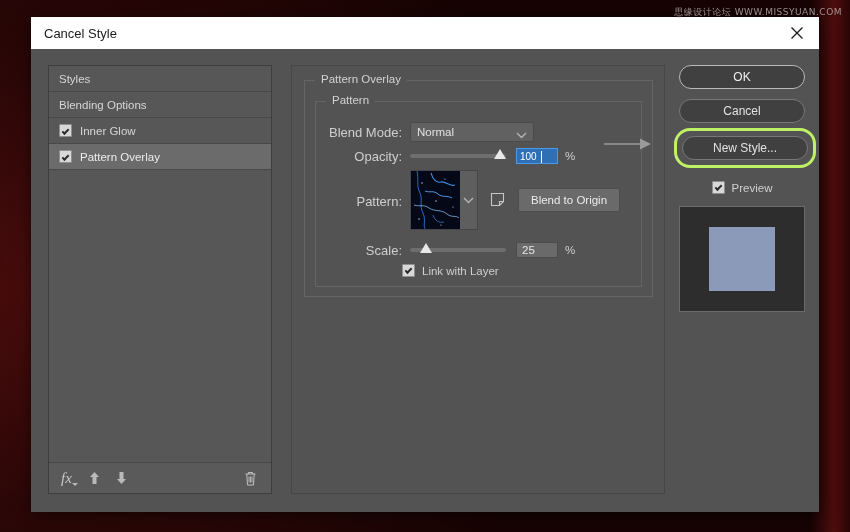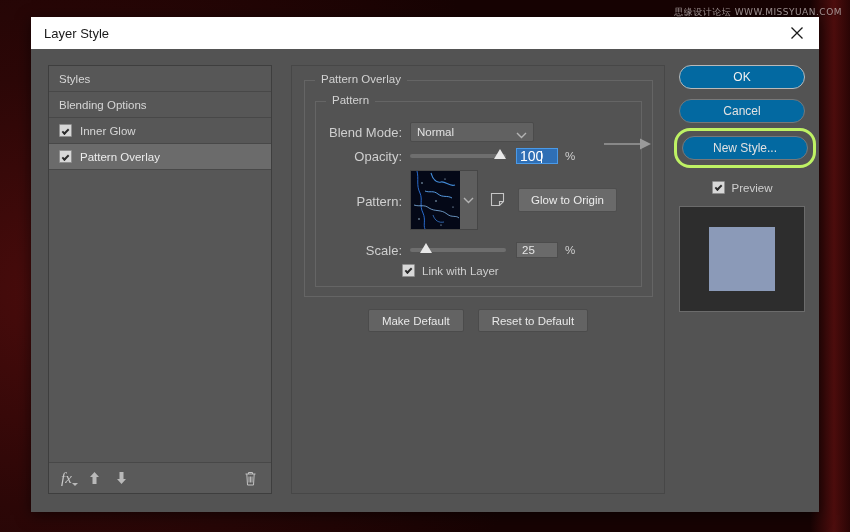--- a/index.html
+++ b/index.html
@@ -145,21 +145,21 @@
     position:absolute;top:-5px;
     width:0;height:0;
     border-left:6px solid transparent;border-right:6px solid transparent;
     border-bottom:10px solid #e8e8e8;
   }
   #opacity-field{
     width:42px;height:16px;margin-left:10px;
     background:#2f6fb5;border:1px solid #4a9ae8;
     display:flex;align-items:center;justify-content:flex-start;
     padding-left:3px;box-sizing:border-box;
-    font-size:14px;color:#ffffff;cursor:text;position:relative;
+    font-size:10px;color:#ffffff;cursor:text;position:relative;
   }
   #opacity-field .caret{
     position:absolute;left:24px;top:2px;width:1px;height:12px;background:#fff;
   }
   .pct{font-size:11.5px;color:#cfcfcf;margin-left:7px;}
 
   
   #pattern-row{left:0;top:68px;width:100%;align-items:flex-start;}
   #pattern-label{width:86px;margin-right:8px;padding-top:24px;}
   #pattern-swatchbox{
@@ -221,21 +221,21 @@
     cursor:pointer;
   }
 
   
   #right{
     position:absolute;left:648px;top:16px;width:126px;
   }
   .pill{
     width:126px;height:24px;margin-bottom:10px;
     border:1px solid #b9b9b9;border-radius:12px;
-    background:#0369a1;
+    background:#404040;
     display:flex;align-items:center;justify-content:center;
     font-size:12px;color:#f0f0f0;cursor:pointer;
     box-sizing:border-box;
   }
   .pill.secondary{border-color:#787878;color:#e2e2e2;}
   #newstyle-wrap{
     position:relative;
     padding:5px;margin:-5px -5px 0 -5px;
     border:3px solid #bef264;border-radius:16px;
     width:126px;box-sizing:content-box;
@@ -261,21 +261,21 @@
 </head>
 <body>
 
 <div id="backdrop"></div>
 
 <div id="watermark">思缘设计论坛 WWW.MISSYUAN.COM</div>
 
 <div id="dialog">
 
   <div id="titlebar">
-    <span id="title-text">Layer Style</span>
+    <span id="title-text">Cancel Style</span>
     <div id="close-btn">
       <svg width="14" height="14" viewBox="0 0 14 14">
         <path d="M1.5 1.5 L12.5 12.5 M12.5 1.5 L1.5 12.5" stroke="#1a1a1a" stroke-width="1.3" fill="none"></path>
       </svg>
     </div>
   </div>
 
   <div id="body">
 
     <div id="styles-panel">
@@ -380,21 +380,21 @@
               </span>
             </div>
 
             <span id="new-pattern-icon">
               <svg width="15" height="15" viewBox="0 0 15 15">
                 <path d="M1.5 1.5 H13.5 V9.5 L9.5 13.5 H1.5 Z" stroke="#c6c6c6" stroke-width="1.1" fill="none"></path>
                 <path d="M9.5 13.5 V9.5 H13.5" stroke="#c6c6c6" stroke-width="1.1" fill="none"></path>
               </svg>
             </span>
 
-            <div id="snap-btn">Glow to Origin</div>
+            <div id="snap-btn">Blend to Origin</div>
           </div>
 
           <div class="row" id="scale-row">
             <span class="lbl" id="scale-label">Scale:</span>
             <div class="slider">
               <span class="knob" style="left:10px"></span>
             </div>
             <div id="scale-field">
               <span>25</span>
             </div>
@@ -402,24 +402,20 @@
           </div>
 
           <div class="row" id="link-row">
             <span class="chk checked"></span>
             <span class="chk-label">Link with Layer</span>
           </div>
 
         </div>
       </div>
 
-      <div id="defaults">
-        <div class="def-btn">Make Default</div>
-        <div class="def-btn">Reset to Default</div>
-      </div>
     </div>
 
     <div id="right">
       <div class="pill">OK</div>
       <div class="pill secondary">Cancel</div>
 
       <div id="newstyle-wrap">
         <div class="pill secondary">New Style...</div>
       </div>
 

